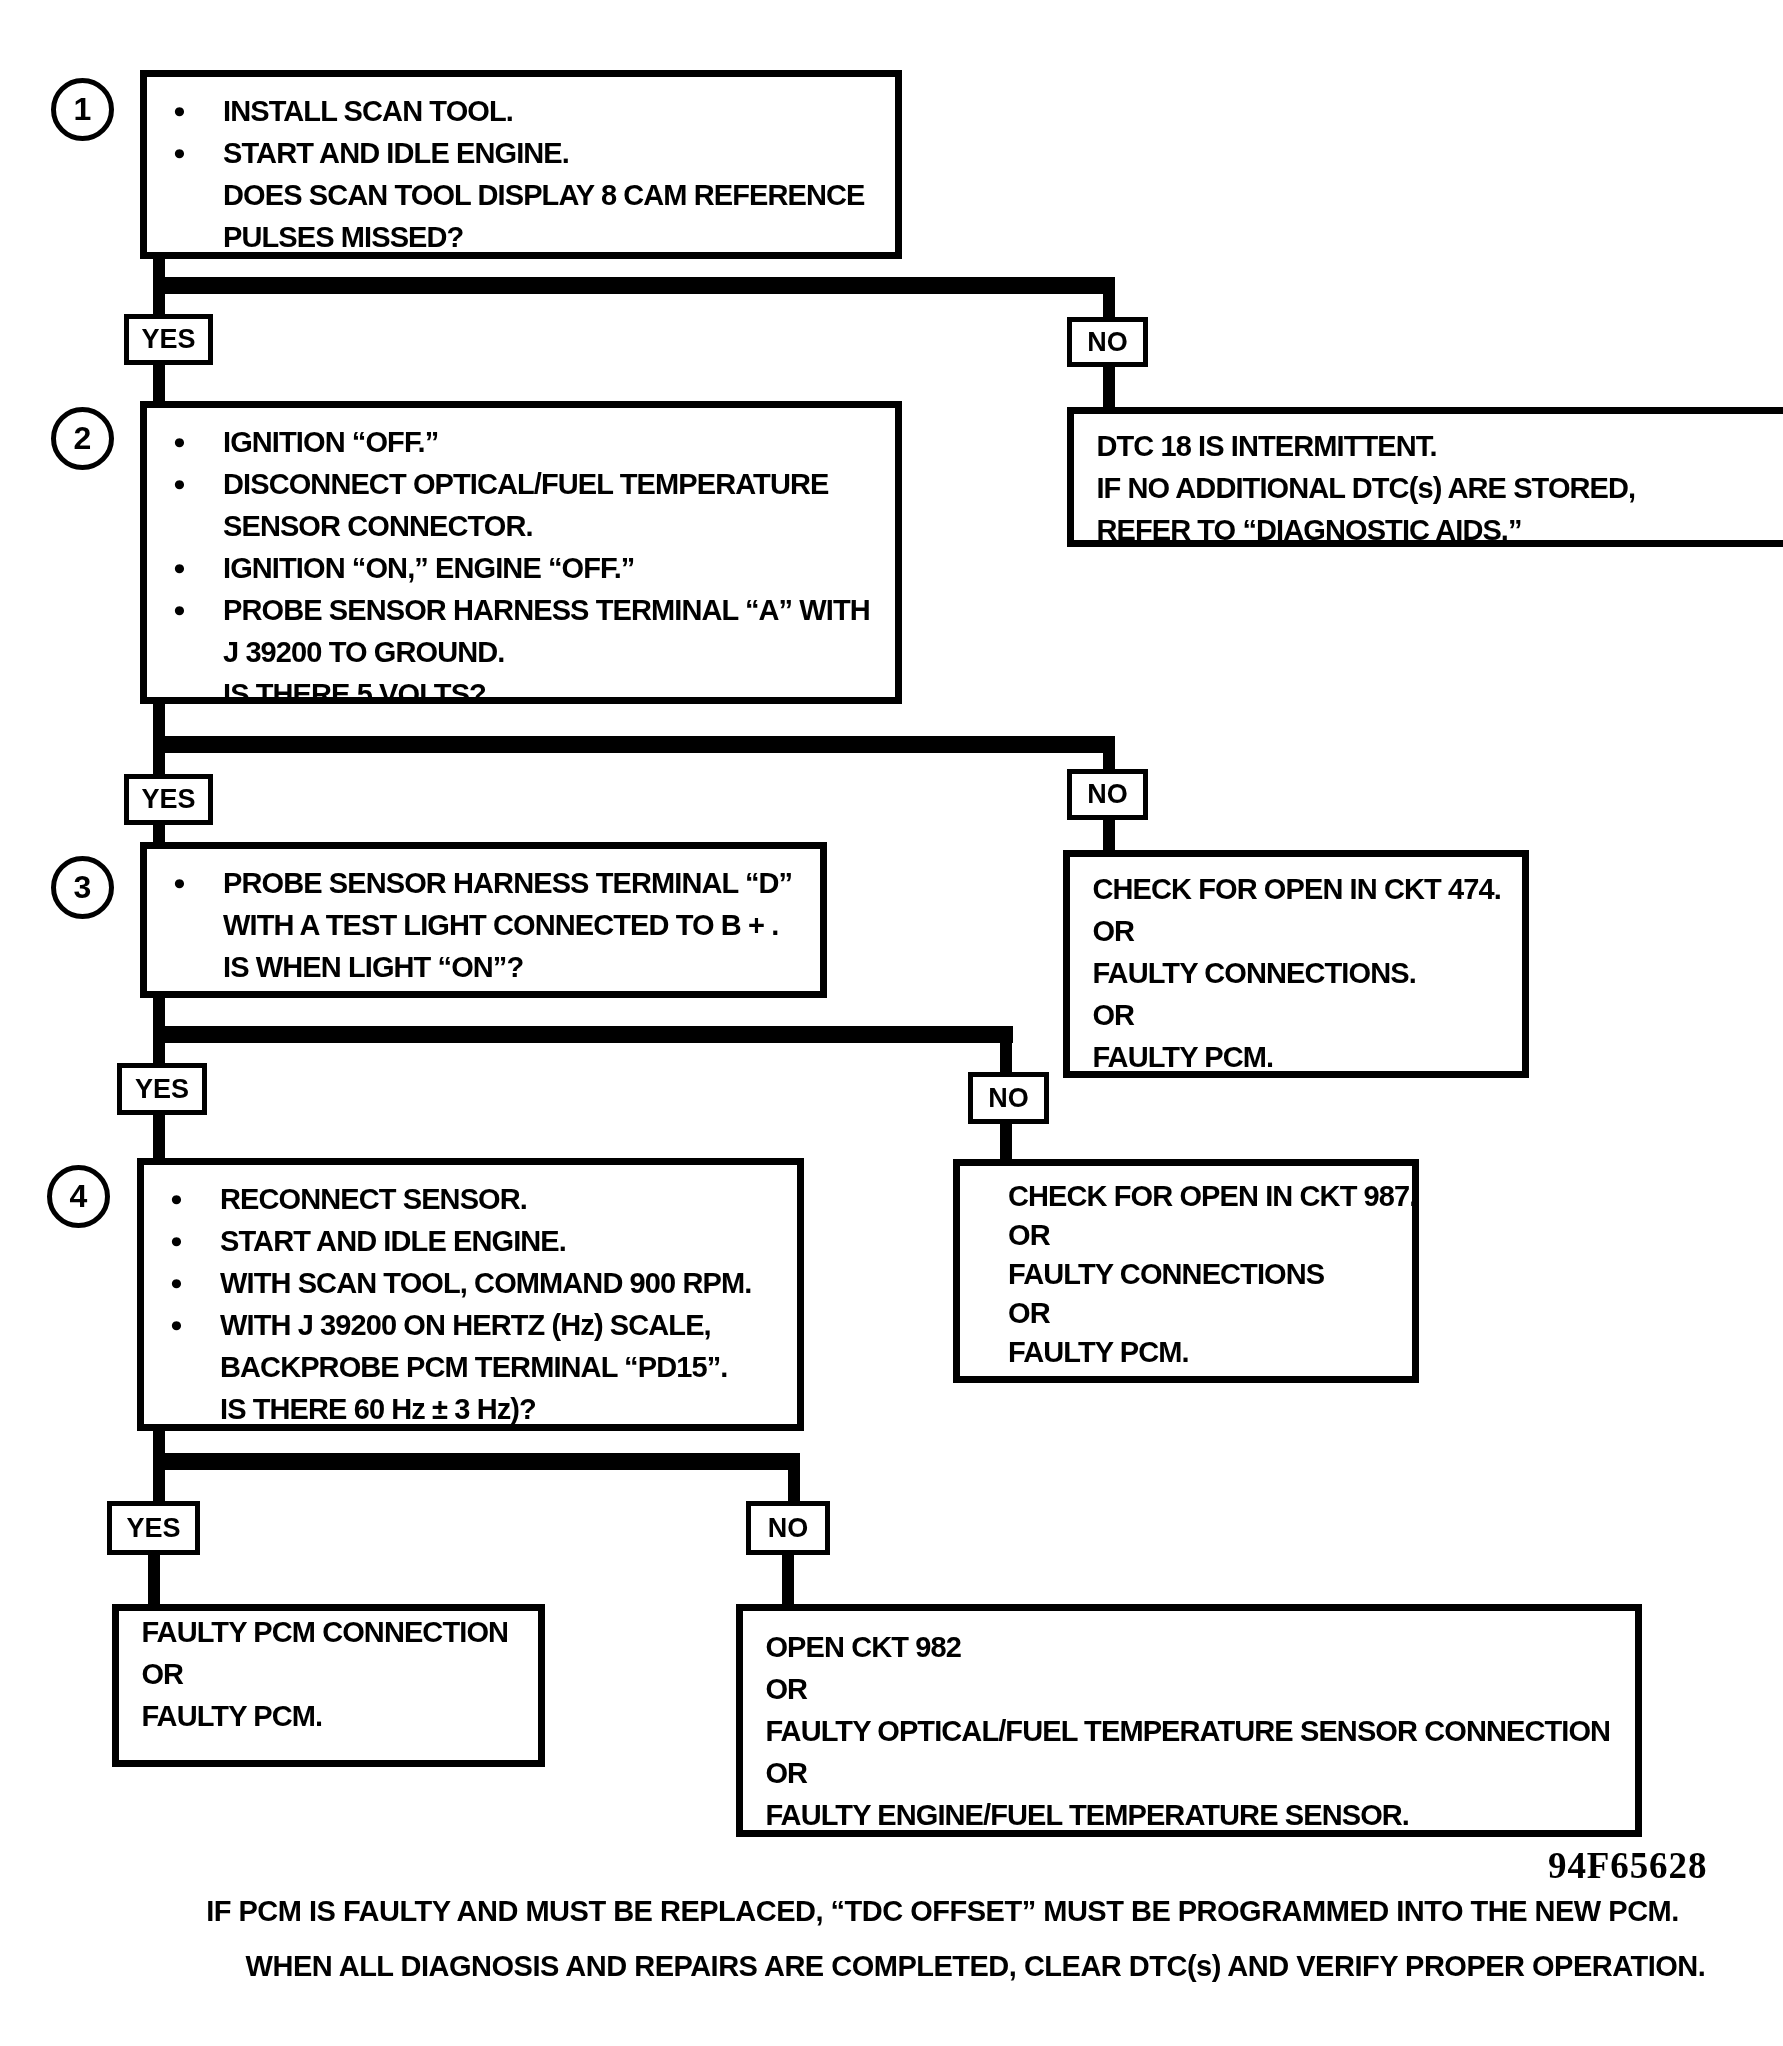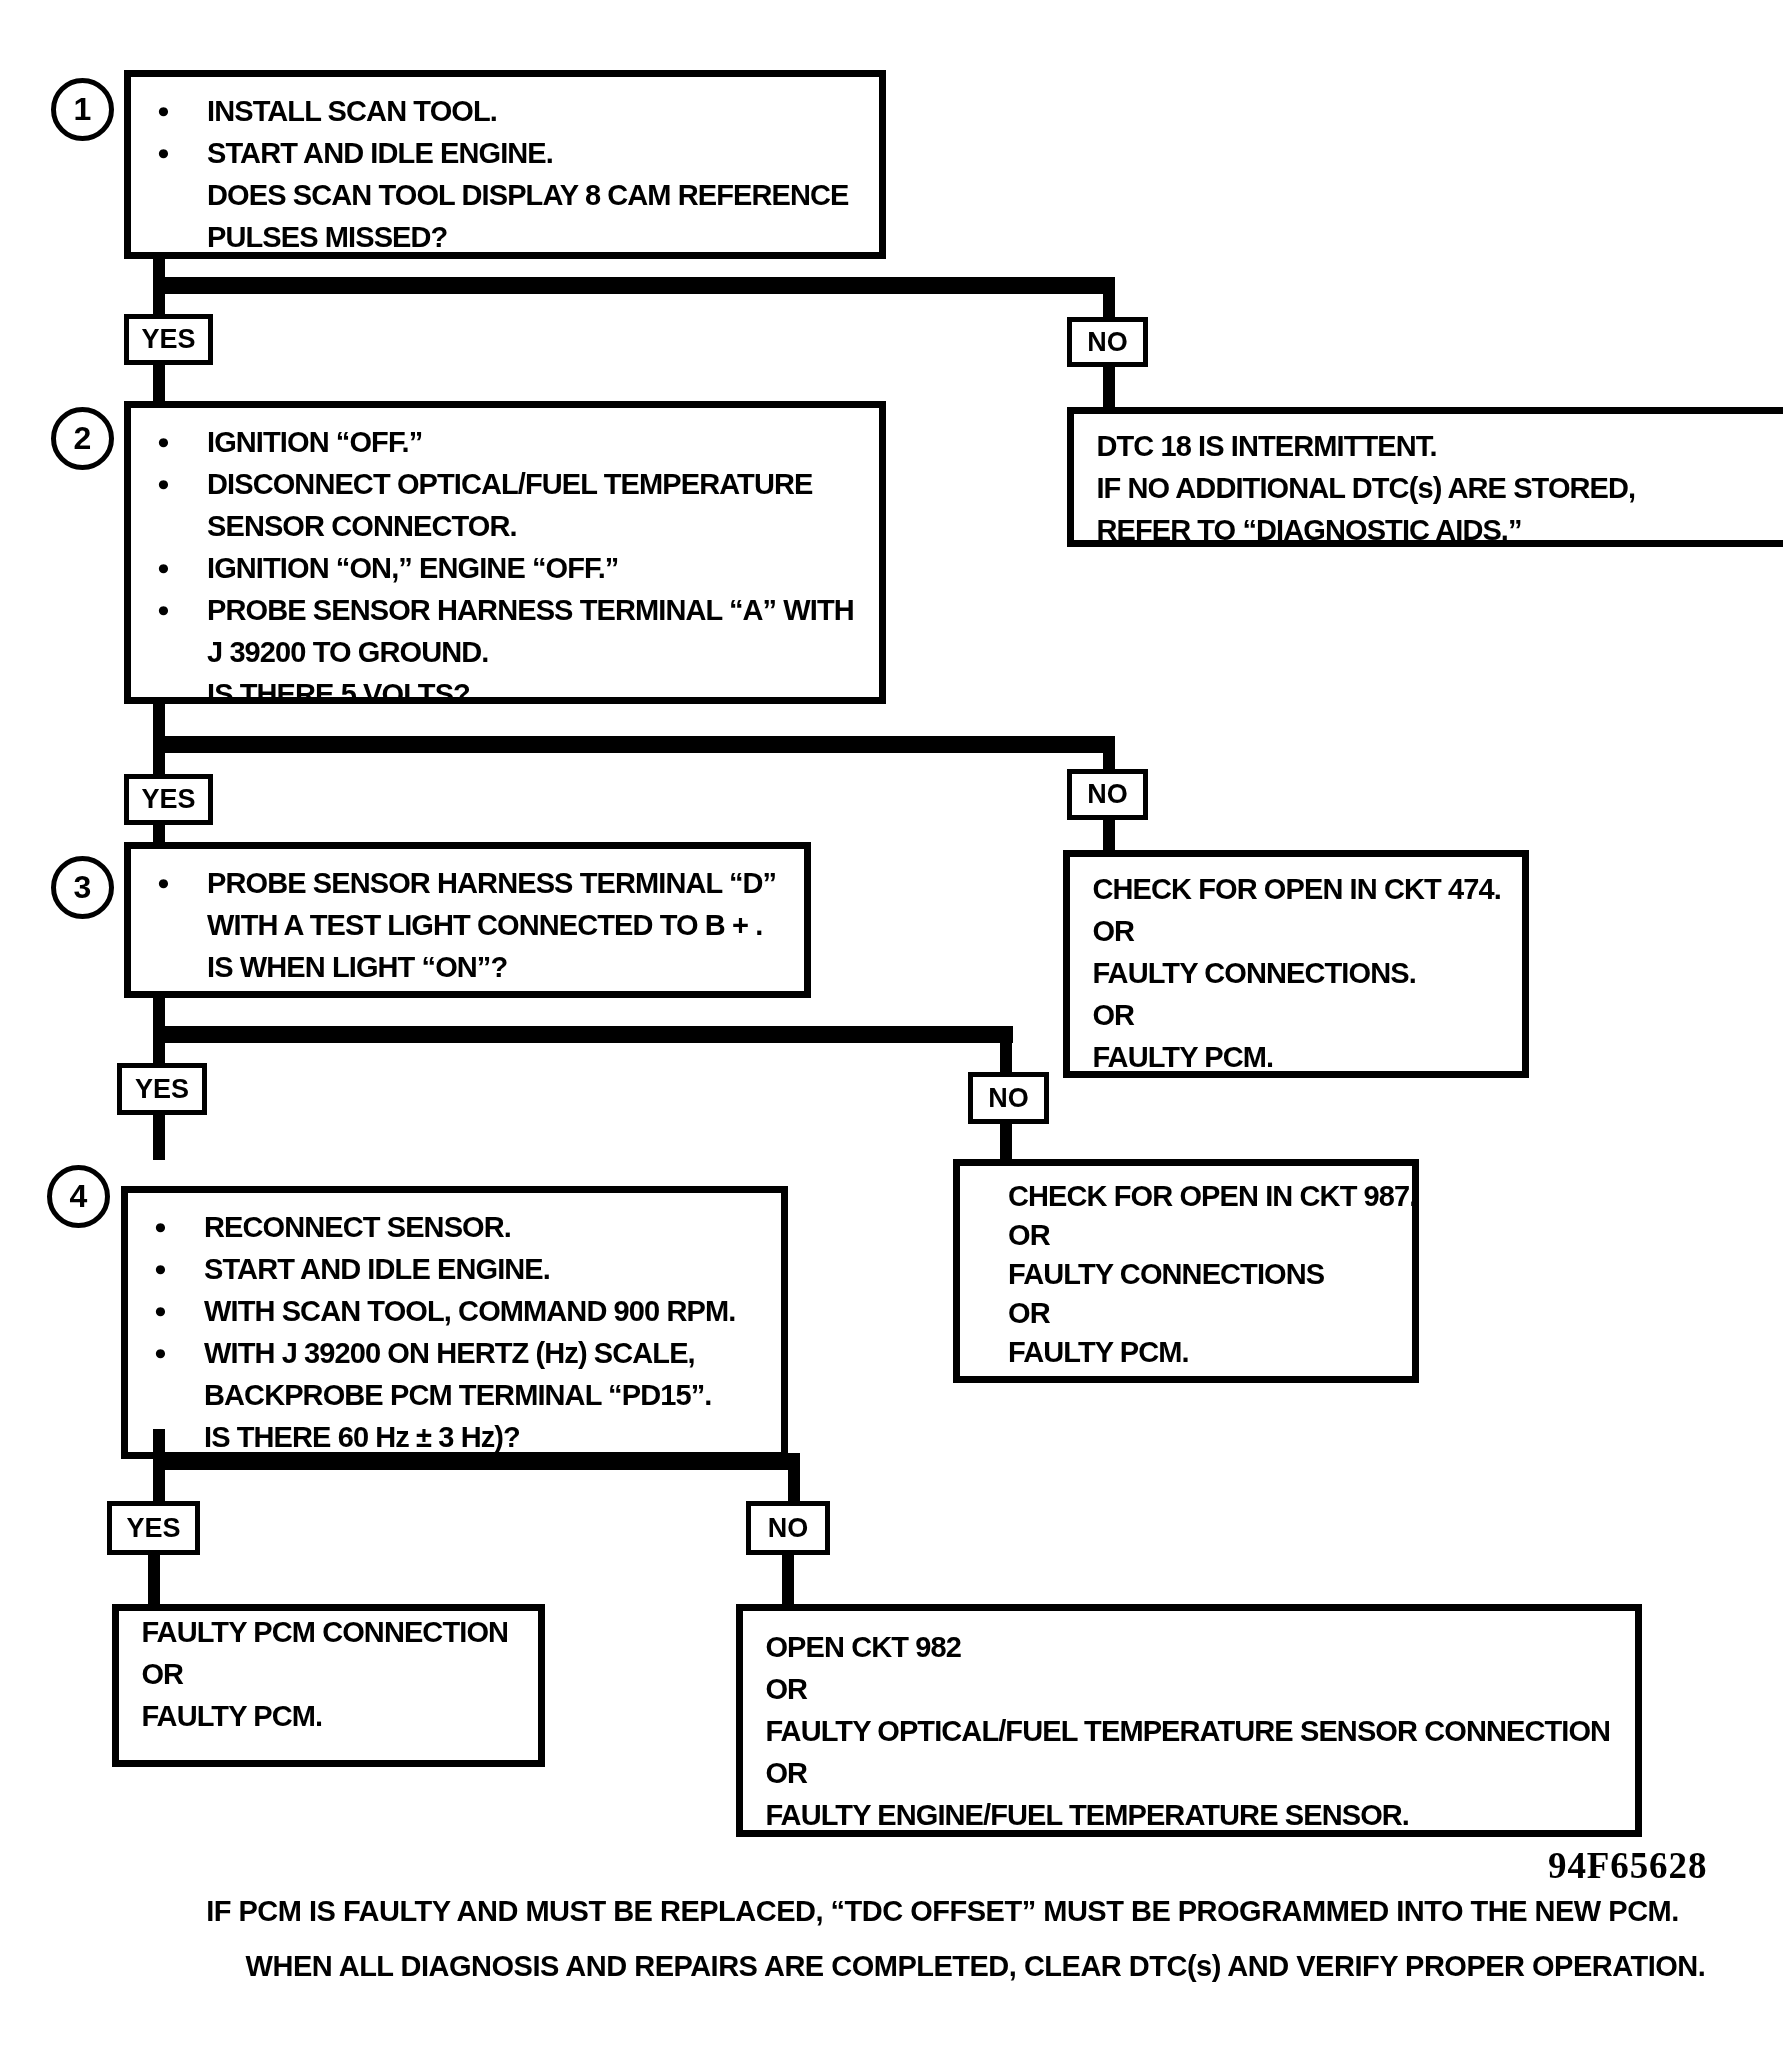--- a/index.html
+++ b/index.html
@@ -24,20 +24,21 @@
     font-weight: bold; font-size: 32px;
     background: #fff;
   }
 
   
   .fbox {
     position: absolute;
     border: 7.5px solid #000;
     background: #fff;
     padding-top: 13px;
+    margin-left: 16px;
   }
   .fbox .line {
     position: relative;
     padding-left: 76px;
     padding-right: 7.5px;
     font-weight: bold;
     font-size: 29px;
     letter-spacing: -0.9px;
     line-height: 42px;
     white-space: nowrap;
@@ -163,21 +164,21 @@
   </div>
 
   <div class="seg" style="left:153px; top:996px; width:12px; height:69px;"></div>
   <div class="seg" style="left:153px; top:1026px; width:860px; height:17px;"></div>
   <div class="seg" style="left:1000px; top:1026px; width:12px; height:49px;"></div>
   <div class="tag" style="left:117px; top:1063px; width:90px; height:52px;">YES</div>
   <div class="tag" style="left:968px; top:1072px; width:81px; height:52px;">NO</div>
   <div class="seg" style="left:153px; top:1113px; width:12px; height:47px;"></div>
   <div class="seg" style="left:1000px; top:1122px; width:12px; height:38px;"></div>
 
-  <div class="fbox" style="left:121px; top:1186px; width:667px; height:273px;">
+  <div class="fbox" style="left:121px; top:1158px; width:667px; height:273px;">
     <div class="line b">RECONNECT SENSOR.</div>
     <div class="line b">START AND IDLE ENGINE.</div>
     <div class="line b">WITH SCAN TOOL, COMMAND 900 RPM.</div>
     <div class="line b">WITH J 39200 ON HERTZ (Hz) SCALE,</div>
     <div class="line">BACKPROBE PCM TERMINAL “PD15”.</div>
     <div class="line">IS THERE 60 Hz ± 3 Hz)?</div>
   </div>
 
   <div class="rbox tight" style="left:953px; top:1159px; width:466px; height:224px;padding-left:48px;">
     <div class="line">CHECK FOR OPEN IN CKT 987.</div>

